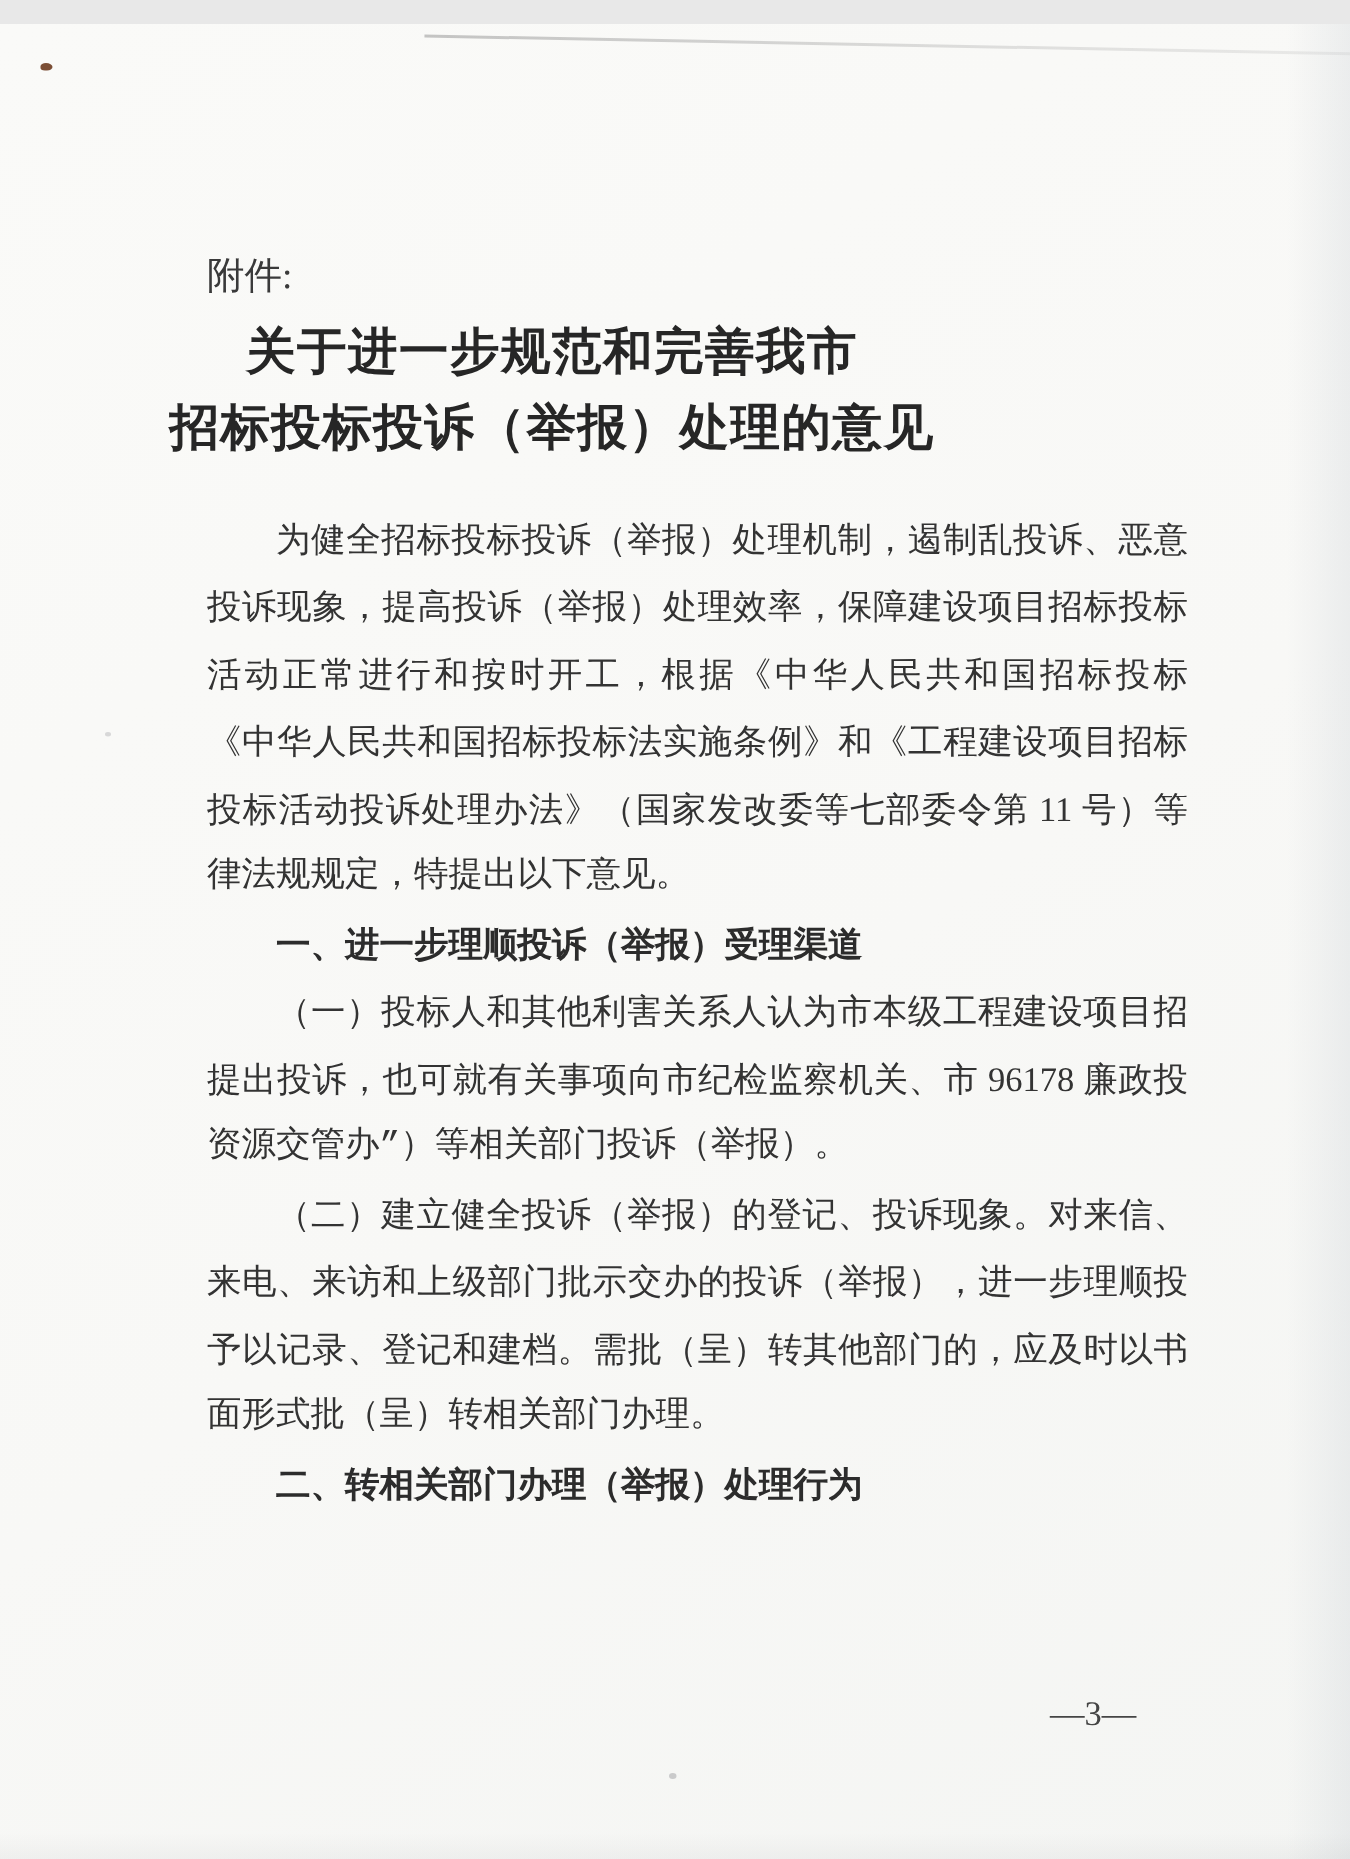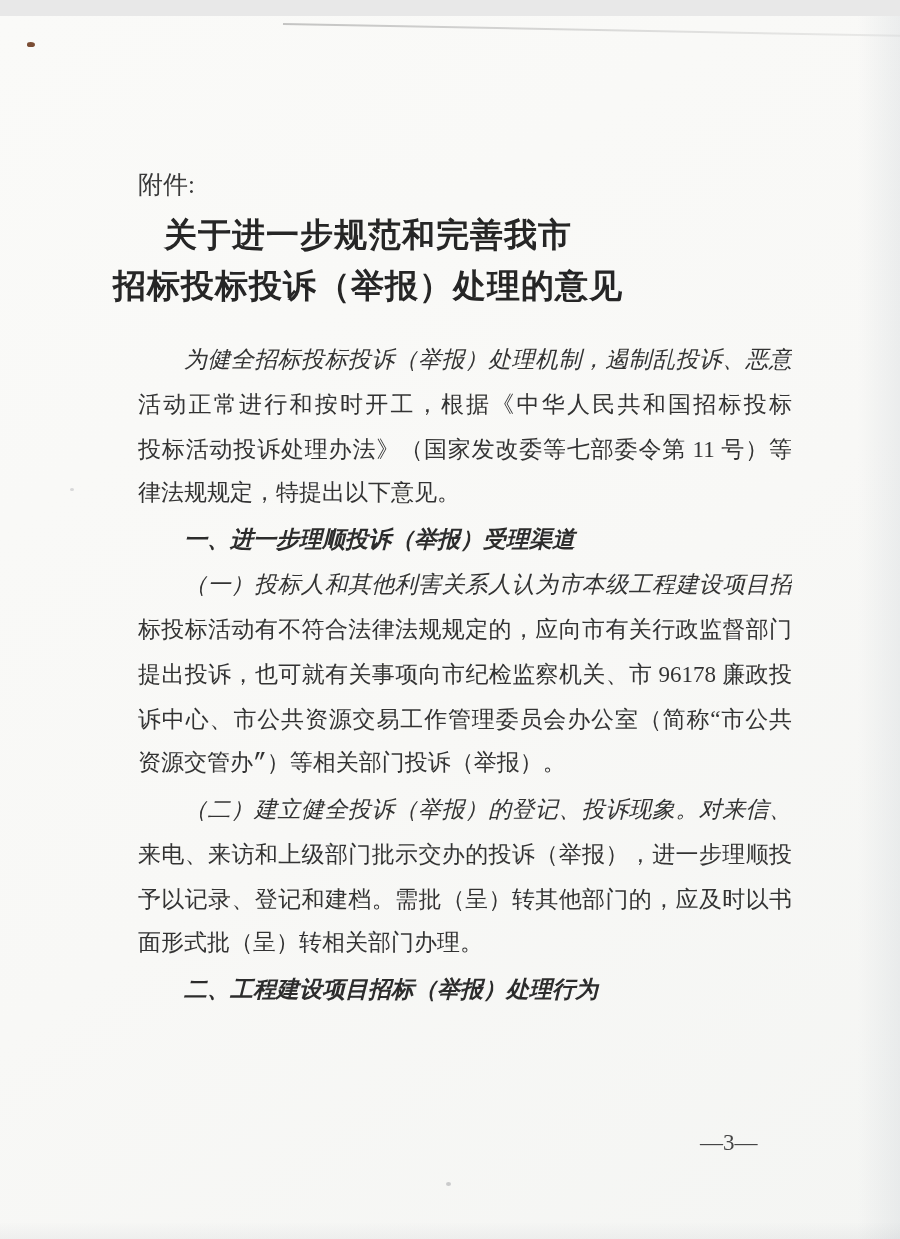--- a/index.html
+++ b/index.html
@@ -115,21 +115,21 @@
     line-height: 45px;
     color: #333;
   }
   .para { margin: 0; }
   .line {
     height: 45px;
     text-align: justify;
     text-align-last: justify;
     overflow: hidden;
   }
-  .line.first { text-indent: 2em; font-style: italic; }
+  .line.first { text-indent: 2em; }
   .line.last { text-align-last: left; font-family: Liberation Mono, monospace; }
   .para.heading .line {
     font-family: "Liberation Sans", "DejaVu Sans", sans-serif;
     font-weight: bold;
     color: #2c2c2c;
     text-align-last: left;
   }
 
   .pageno {
     position: absolute;
@@ -156,39 +156,39 @@
   <div class="attachment">附件:</div>
 
   <h1 class="title">
     <span class="tline">关于进一步规范和完善我市</span>
     <span class="tline">招标投标投诉（举报）处理的意见</span>
   </h1>
 
   <div class="doc-body" id="doc-body">
       <div class="para body">
         <div class="line first">为健全招标投标投诉（举报）处理机制，遏制乱投诉、恶意</div>
+        <div class="line">投诉现象，提高投诉（举报）处理效率，保障建设项目招标投标</div>
         <div class="line">活动正常进行和按时开工，根据《中华人民共和国招标投标法》、</div>
+        <div class="line">《中华人民共和国招标投标法实施条例》和《工程建设项目招标</div>
         <div class="line">投标活动投诉处理办法》（国家发改委等七部委令第 11 号）等法</div>
         <div class="line last">律法规规定，特提出以下意见。</div>
       </div>
       <div class="para heading">
         <div class="line first last">一、进一步理顺投诉（举报）受理渠道</div>
       </div>
       <div class="para body">
         <div class="line first">（一）投标人和其他利害关系人认为市本级工程建设项目招</div>
-        <div class="line">标投标活动有不符合法律法规规定的，应向市有关行政监督部门</div>
         <div class="line">提出投诉，也可就有关事项向市纪检监察机关、市 96178 廉政投</div>
-        <div class="line">诉中心、市公共资源交易工作管理委员会办公室（简称“市公共</div>
         <div class="line last">资源交管办”）等相关部门投诉（举报）。</div>
       </div>
       <div class="para body">
         <div class="line first">（二）建立健全投诉（举报）的登记、投诉现象。对来信、</div>
         <div class="line">来电、来访和上级部门批示交办的投诉（举报），进一步理顺投诉</div>
         <div class="line">予以记录、登记和建档。需批（呈）转其他部门的，应及时以书</div>
         <div class="line last">面形式批（呈）转相关部门办理。</div>
       </div>
       <div class="para heading">
-        <div class="line first last">二、工程建设项目招标（举报）处理行为</div>
+        <div class="line first last">二、转相关部门办理（举报）处理行为</div>
       </div>
     </div>
 
   <div class="pageno">—3—</div>
 </div>
 
 </body></html>

